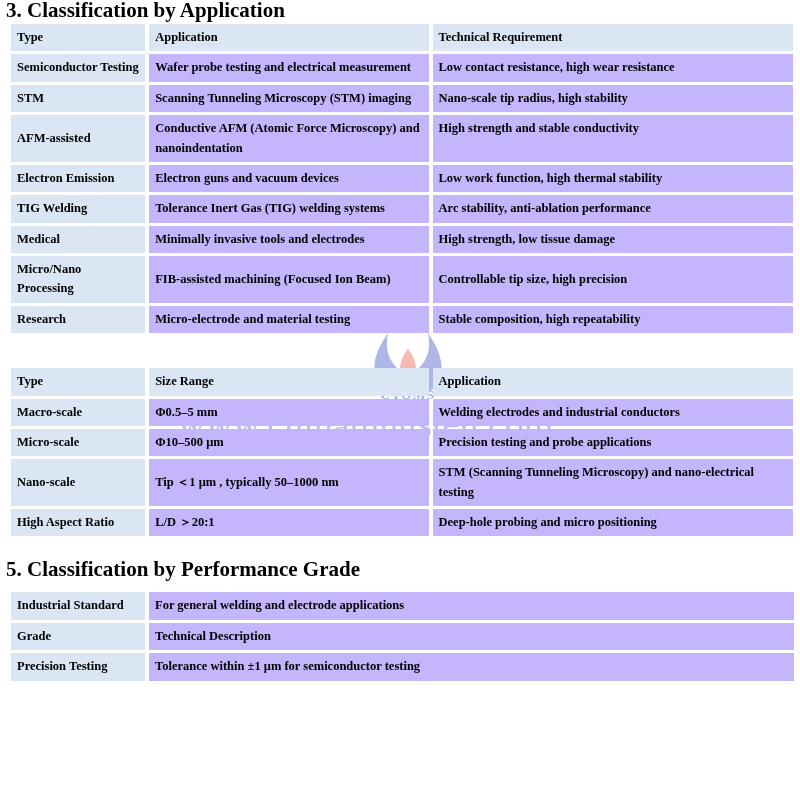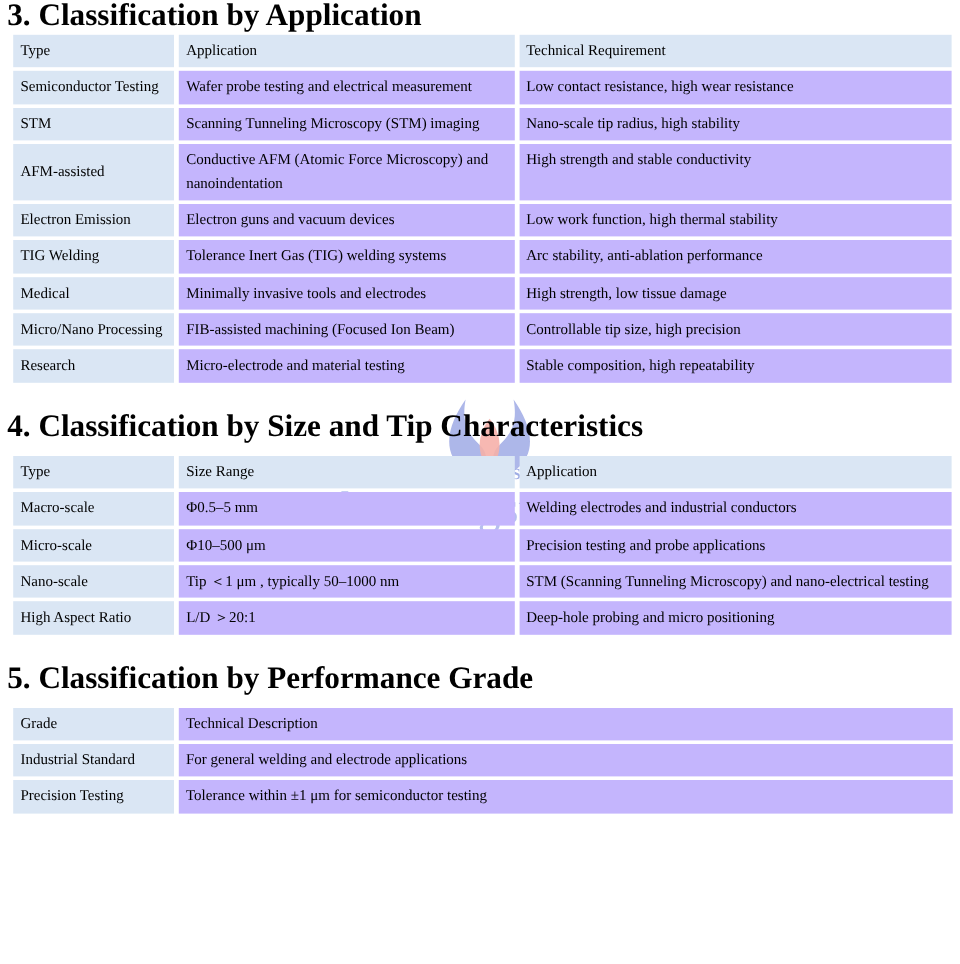--- a/index.html
+++ b/index.html
@@ -58,21 +58,21 @@
 
   
   #content {
     position: relative;
     z-index: 10;
   }
 
   h2.section-heading {
     font-family: "Liberation Serif", "DejaVu Serif", serif;
     font-weight: bold;
-    font-size: 26px;
+    font-size: 21px;
     line-height: 1;
     margin: 0;
     padding: 0 0 0 6px;
     color: #000;
     position: relative;
     z-index: 12;
   }
 
   table.doc-table {
     width: 790px;
@@ -82,20 +82,21 @@
     table-layout: fixed;
     position: relative;
     z-index: 11;
   }
   table.doc-table td {
     padding: 4px 6px;
     font-size: 12.5px;
     line-height: 1.55;
     vertical-align: middle;
     border: 0;
+    font-weight: bold;
   }
   .c-blue { background: #dae6f4; }
   .c-pink { background: #c4b5fd; }
 
   
   .col-type  { width: 134px; }
   .col-mid   { width: 279px; }
   .col-last  { width: 360px; }
 
   
@@ -174,21 +175,20 @@
       <tr>
         <td class="c-blue">Research</td>
         <td class="c-pink">Micro-electrode and material testing</td>
         <td class="c-pink">Stable composition, high repeatability</td>
       </tr>
     </tbody>
   </table>
 
   <div class="gap-a"></div>
 
-  <h2 class="section-heading">4. Classification by Size and Tip Characteristics</h2>
 
   <div class="gap-c"></div>
 
   <table class="doc-table">
     <colgroup>
       <col class="col-type">
         <col class="col-mid">
         <col class="col-last">
     </colgroup>
     <tbody>
@@ -226,27 +226,27 @@
 
   <div class="gap-d"></div>
 
   <table class="doc-table">
     <colgroup>
       <col class="col-type">
         <col style="width:645px;">
     </colgroup>
     <tbody>
       <tr>
+        <td class="c-blue">Industrial Standard</td>
+        <td class="c-pink">For general welding and electrode applications</td>
+      </tr>
+      <tr>
         <td class="c-blue">Grade</td>
         <td class="c-pink">Technical Description</td>
       </tr>
       <tr>
-        <td class="c-blue">Industrial Standard</td>
-        <td class="c-pink">For general welding and electrode applications</td>
-      </tr>
-      <tr>
         <td class="c-blue">Precision Testing</td>
         <td class="c-pink">Tolerance within ±1 μm for semiconductor testing</td>
       </tr>
     </tbody>
   </table>
 
 </div>
 
 </body></html>

